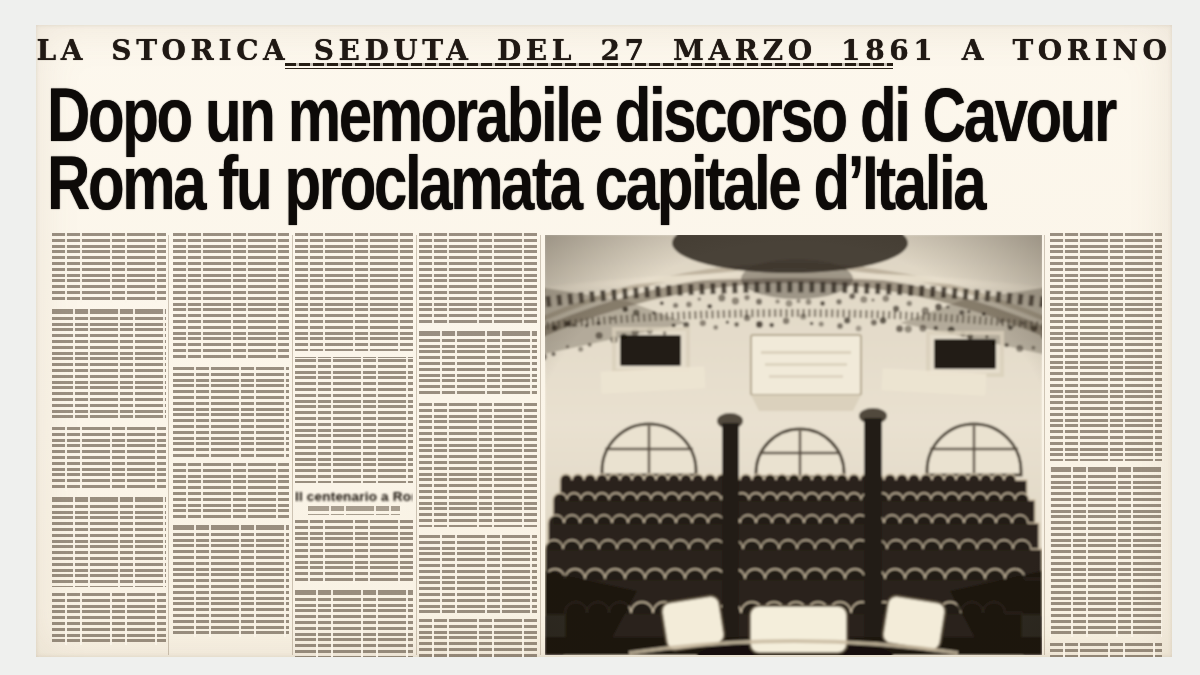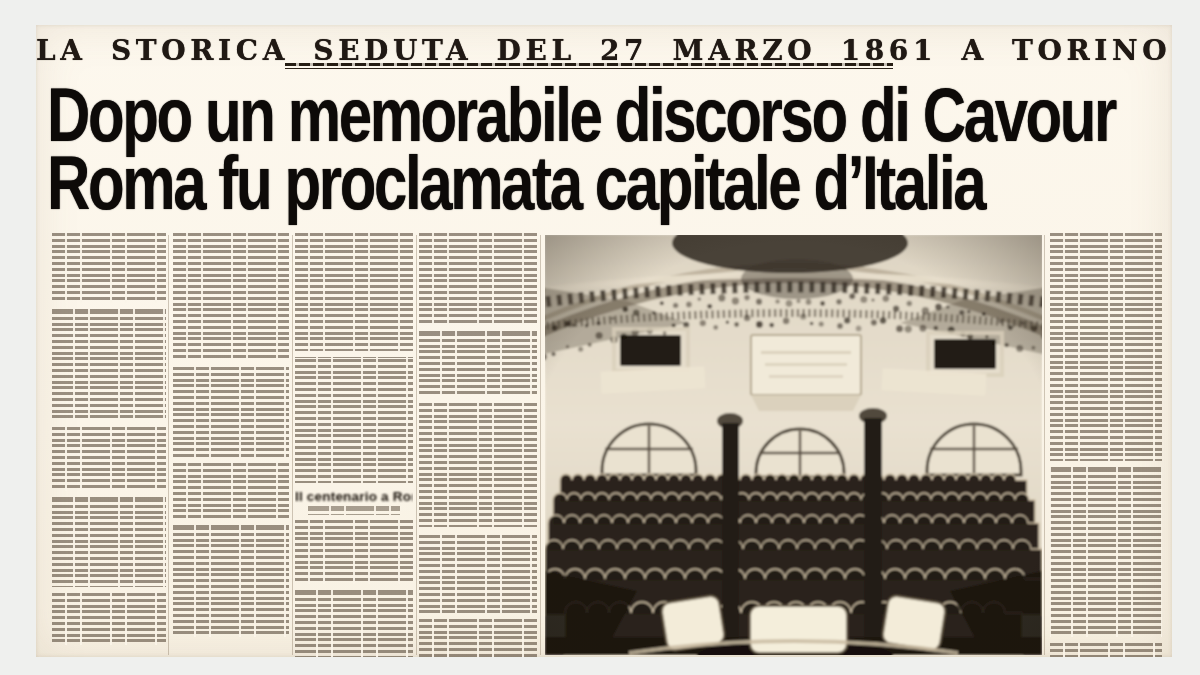--- a/index.html
+++ b/index.html
@@ -14,21 +14,21 @@
     font-family:"Liberation Sans",sans-serif}
   .stage{position:relative;width:1200px;height:675px;background:var(--frame)}
 
   
   .paper{position:absolute;left:36px;top:25px;width:1136px;height:632px;
     background:linear-gradient(175deg,#fdf8ee 0%,#fbf5e9 55%,#f7f0e1 100%);
     box-shadow:inset 0 0 46px rgba(120,98,66,.13), inset 0 0 4px rgba(120,98,66,.18);
     overflow:hidden}
 
   
-  .kicker{position:absolute;top:9px;left:0;right:0;text-align:left;
+  .kicker{position:absolute;top:9px;left:0;right:0;text-align:center;
     font-family:"DejaVu Serif","Liberation Serif",serif;font-weight:bold;
     font-size:28px;letter-spacing:4.6px;word-spacing:10px;color:#201914;
     white-space:nowrap;filter:blur(.35px);text-shadow:0 0 .8px rgba(25,18,12,.85)}
   .kicker-underline{position:absolute;top:38px;left:249px;width:608px;height:6px;
     background:repeating-linear-gradient(90deg,#261e15 0 11px,rgba(38,30,21,.25) 11px 14px);
     background-size:100% 3px;background-repeat:no-repeat;
     border-bottom:1.6px solid #2a2118;filter:blur(.3px)}
 
   
   .headline{position:absolute;top:56px;left:11px;width:1120px;

